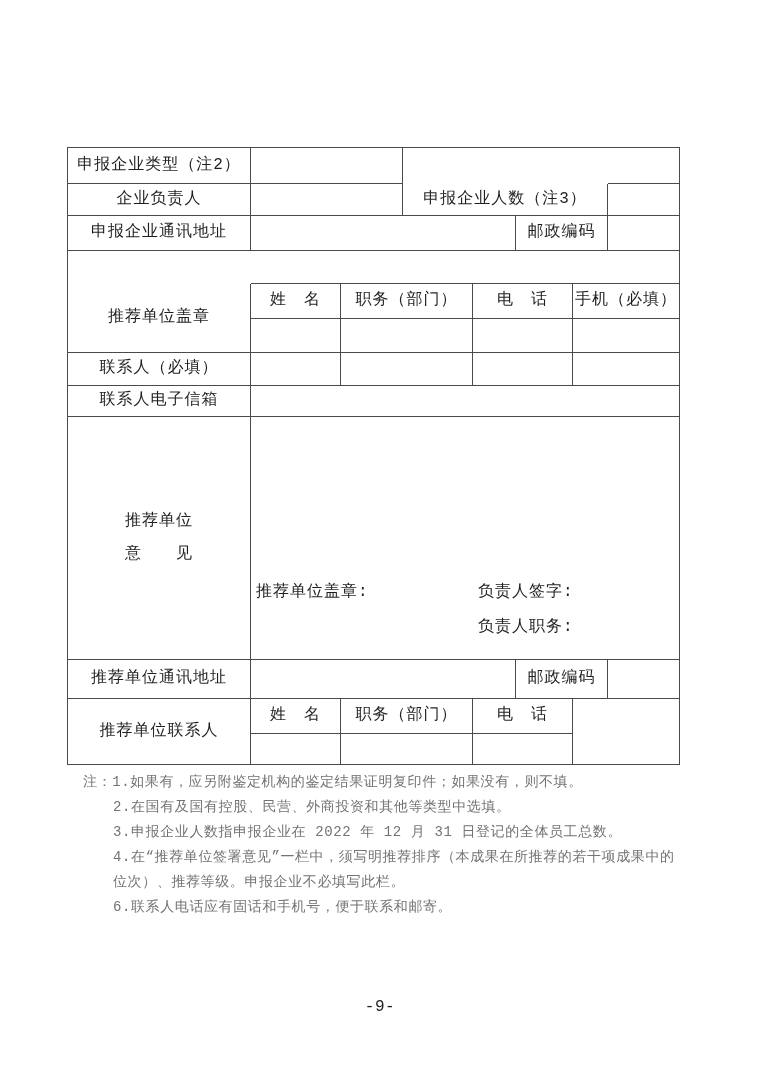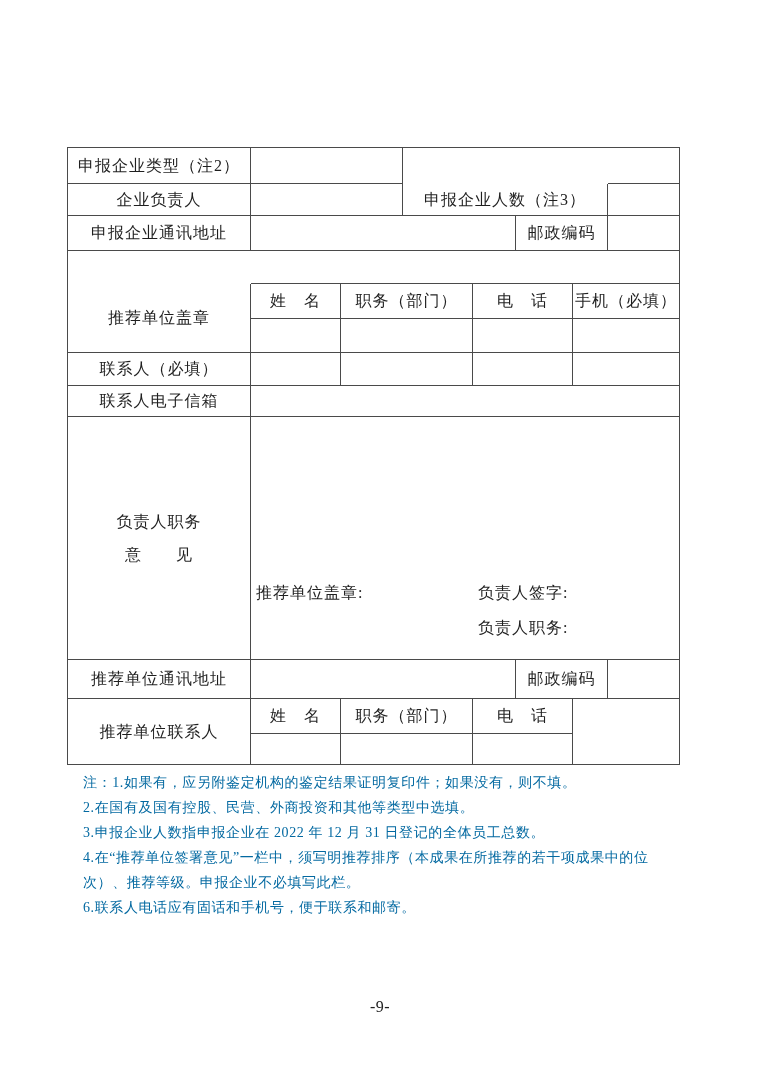--- a/index.html
+++ b/index.html
@@ -1,20 +1,20 @@
 <!DOCTYPE html>
 <html><head>
 <meta charset="utf-8">
 <style>
   html,body{margin:0;padding:0;background:#ffffff;}
   .page{
     position:relative;
     width:760px;height:1074px;
     background:#ffffff;
-    font-family:Liberation Serif, serif;
+    font-family:Liberation Mono, monospace;
     color:#1f1f1f;
     overflow:hidden;
   }
   .tbl{
     position:absolute;
     left:67px;top:147px;
     width:611px;height:616px;
     border:1px solid #4a4a4a;
     box-sizing:content-box;
   }
@@ -36,24 +36,24 @@
   .opinion-label{flex-direction:column;gap:14px;}
   .opinion-content{display:block;position:relative;}
   .opinion-content .tag{position:absolute;font-size:16px;letter-spacing:1px;white-space:nowrap;}
   .notes{
     position:absolute;
     left:83px;top:770px;
     width:598px;
     font-size:14px;
     line-height:25px;
     letter-spacing:0.6px;
-    color:#0369a1;
+    color:#737373;
   }
   .notes .first{white-space:nowrap;}
-  .notes .item{}
+  .notes .item{margin-left:30px;}
   .pagenum{
     position:absolute;
     left:0;right:0;top:998px;
     text-align:center;
     font-size:16px;
     letter-spacing:0.5px;
     color:#222;
   }
 </style>
 </head>
@@ -92,21 +92,21 @@
     <div class="c" style="left:0;top:205px;width:183px;height:33px">联系人（必填）</div>
     <div class="c" style="left:183px;top:205px;width:90px;height:33px"></div>
     <div class="c" style="left:273px;top:205px;width:132px;height:33px"></div>
     <div class="c" style="left:405px;top:205px;width:100px;height:33px"></div>
     <div class="c nr" style="left:505px;top:205px;width:106px;height:33px"></div>
 
     <div class="c" style="left:0;top:238px;width:183px;height:31px">联系人电子信箱</div>
     <div class="c nr" style="left:183px;top:238px;width:428px;height:31px"></div>
 
     <div class="c opinion-label" style="left:0;top:269px;width:183px;height:243px">
-      <span>负责人职务</span>
+      <span>推荐单位</span>
       <span>意　　见</span>
     </div>
     <div class="c" style="left:0;top:512px;width:183px;height:39px">推荐单位通讯地址</div>
 
     <div class="c nr opinion-content" style="left:183px;top:269px;width:428px;height:243px">
       <span class="tag" style="left:5px;top:166px">推荐单位盖章:</span>
       <span class="tag" style="left:227px;top:166px">负责人签字:</span>
       <span class="tag" style="left:227px;top:201px">负责人职务:</span>
     </div>
     <div class="c" style="left:183px;top:512px;width:265px;height:39px"></div>

